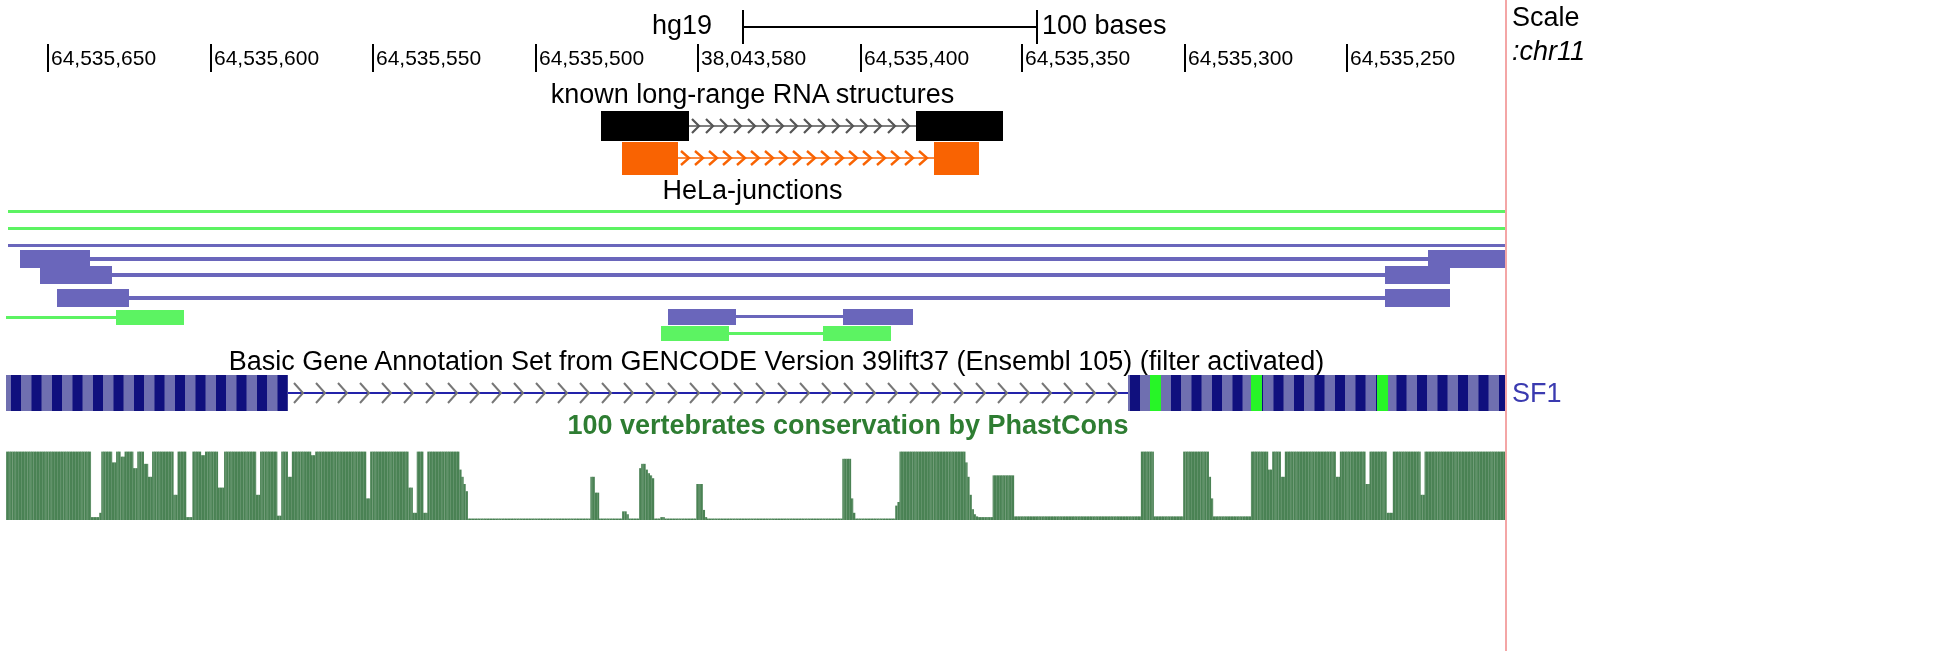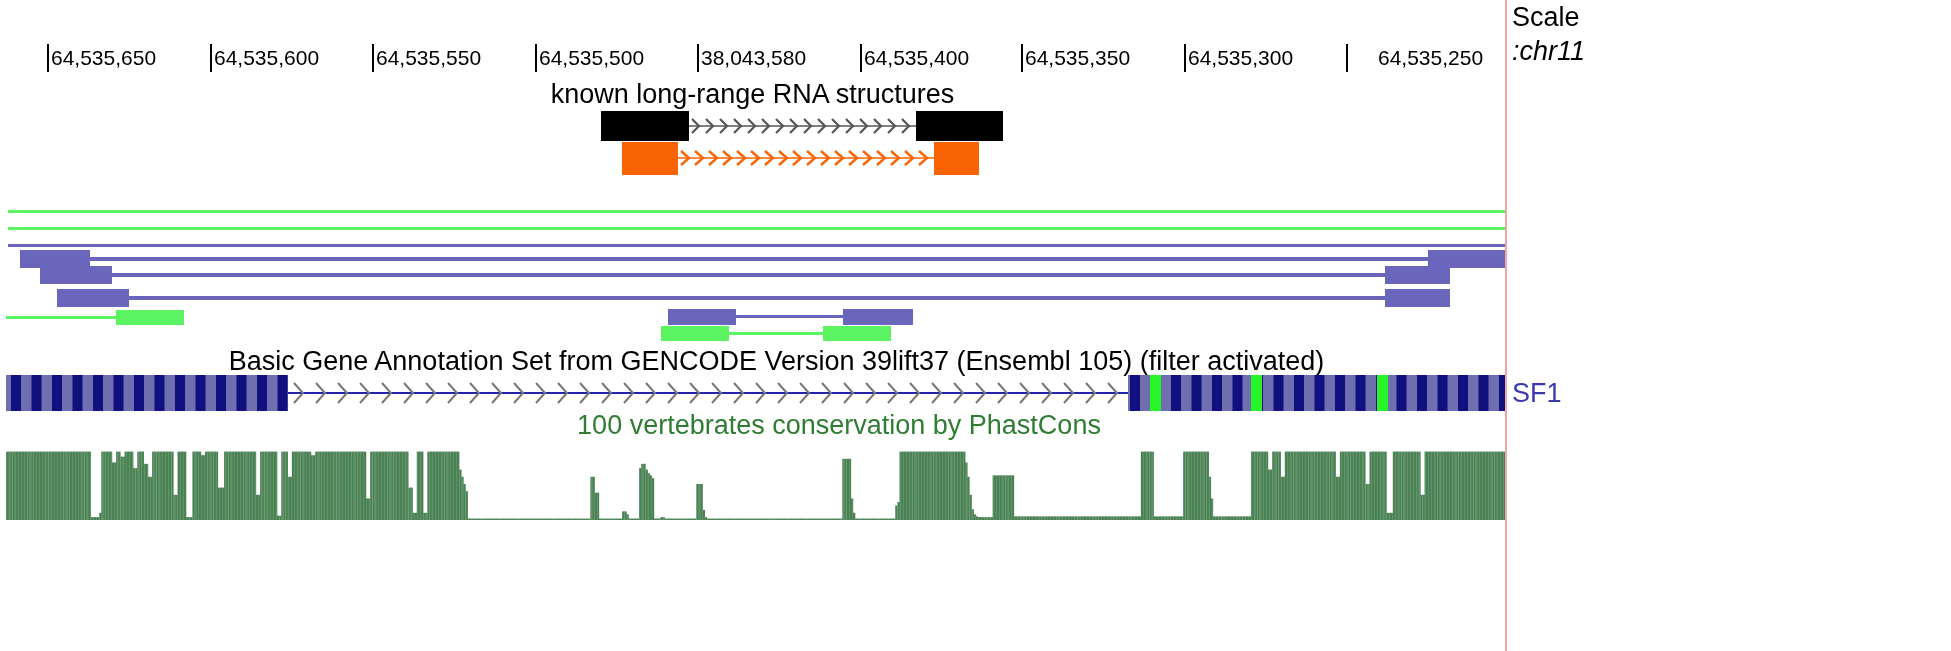--- a/index.html
+++ b/index.html
@@ -58,40 +58,47 @@
   .exonblock{position:absolute;overflow:hidden;}
 
   
   #phastcons{position:absolute;}
 </style>
 </head>
 <body>
 
 <div id="browser">
 
+  <div class="scalebar-wrap">
+    <span class="scale-text-left">hg19</span>
+    <span class="scale-cap l"></span>
+    <span class="scale-line"></span>
+    <span class="scale-cap r"></span>
+    <span class="scale-text-right">100 bases</span>
+  </div>
 
   <div id="coord-row">
       <span class="tick" style="left: 47px; top: 44px;"></span>
       <span class="coord" style="left: 51px; top: 44px;">64,535,650</span>
       <span class="tick" style="left: 210px; top: 44px;"></span>
       <span class="coord" style="left: 214px; top: 44px;">64,535,600</span>
       <span class="tick" style="left: 372px; top: 44px;"></span>
       <span class="coord" style="left: 376px; top: 44px;">64,535,550</span>
       <span class="tick" style="left: 535px; top: 44px;"></span>
       <span class="coord" style="left: 539px; top: 44px;">64,535,500</span>
       <span class="tick" style="left: 697px; top: 44px;"></span>
       <span class="coord" style="left: 701px; top: 44px;">38,043,580</span>
       <span class="tick" style="left: 860px; top: 44px;"></span>
       <span class="coord" style="left: 864px; top: 44px;">64,535,400</span>
       <span class="tick" style="left: 1021px; top: 44px;"></span>
       <span class="coord" style="left: 1025px; top: 44px;">64,535,350</span>
       <span class="tick" style="left: 1184px; top: 44px;"></span>
       <span class="coord" style="left: 1188px; top: 44px;">64,535,300</span>
       <span class="tick" style="left: 1346px; top: 44px;"></span>
-      <span class="coord" style="left: 1350px; top: 44px; margin-left: 28px;">64,535,250</span>
+      <span class="coord" style="left: 1350px; top: 44px;">64,535,250</span>
     </div>
 
   <div class="redline" style="left:1505px;"></div>
   <div class="sidelabel" style="left:1512px;top:2px;">Scale</div>
   <div class="sidelabel" style="left:1512px;top:36px;font-style:italic;">:chr11</div>
 
   <div class="track-title" style="left:0px;top:80px;width:1505px;">known long-range RNA structures</div>
 
   <div>
     <div class="blk black" style="left:601px;top:111px;width:88px;height:30px;"></div>
@@ -140,20 +147,21 @@
         <path d="M171 9 L179 16 L171 23"></path>
           <path d="M185 9 L193 16 L185 23"></path>
           <path d="M199 9 L207 16 L199 23"></path>
         <path d="M213 9 L221 16 L213 23"></path>
           <path d="M227 9 L235 16 L227 23"></path>
           <path d="M241 9 L249 16 L241 23"></path>
       </g>
     </svg>
   </div>
 
+  <div class="track-title" style="left:0px;top:176px;width:1505px;">HeLa-junctions</div>
 
   <div class="thinline green" style="left:8px;top:210px;width:1497px;height:3px;"></div>
 
   <div class="thinline green" style="left:8px;top:227px;width:1497px;height:3px;"></div>
 
   <div class="thinline blue" style="left:8px;top:244px;width:1497px;height:3px;"></div>
 
   <div>
     <div class="thinline blue" style="left:20px;top:257px;width:1485px;height:4px;"></div>
     <div class="blk blue" style="left:20px;top:250px;width:70px;height:18px;"></div>
@@ -274,21 +282,21 @@
           <rect x="330.0" y="0" width="10.0" height="36" fill="#10107e"></rect>
           <rect x="350.5" y="0" width="10.0" height="36" fill="#10107e"></rect>
           <rect x="371.0" y="0" width="6.0" height="36" fill="#10107e"></rect>
           <rect x="22" y="0" width="11" height="36" fill="#27f527"></rect>
           <rect x="123" y="0" width="11" height="36" fill="#27f527"></rect>
           <rect x="249" y="0" width="11" height="36" fill="#27f527"></rect>
         </svg></div>
     <div class="sidelabel" style="left:1512px;top:378px;color:#3a3ab0;">SF1</div>
   </div>
 
-  <div class="track-title green" style="left:0px;top:411px;width:1678px;">100 vertebrates conservation by PhastCons</div>
+  <div class="track-title green" style="left:9px;top:411px;width:1678px;font-weight:bold;">100 vertebrates conservation by PhastCons</div>
 
   <svg id="phastcons" style="left:6px;top:448px;" width="1499" height="72" viewBox="0 0 1499 72" preserveAspectRatio="none">
       <rect x="0.00" y="3.60" width="2.47" height="68.40" fill="#4a8254"></rect>
       <rect x="2.12" y="3.60" width="2.47" height="68.40" fill="#4a8254"></rect>
       <rect x="4.23" y="3.60" width="2.47" height="68.40" fill="#4a8254"></rect>
       <rect x="6.35" y="3.60" width="2.47" height="68.40" fill="#4a8254"></rect>
       <rect x="8.47" y="3.60" width="2.47" height="68.40" fill="#4a8254"></rect>
       <rect x="10.59" y="3.60" width="2.47" height="68.40" fill="#4a8254"></rect>
       <rect x="12.70" y="3.60" width="2.47" height="68.40" fill="#4a8254"></rect>
       <rect x="14.82" y="3.60" width="2.47" height="68.40" fill="#4a8254"></rect>

